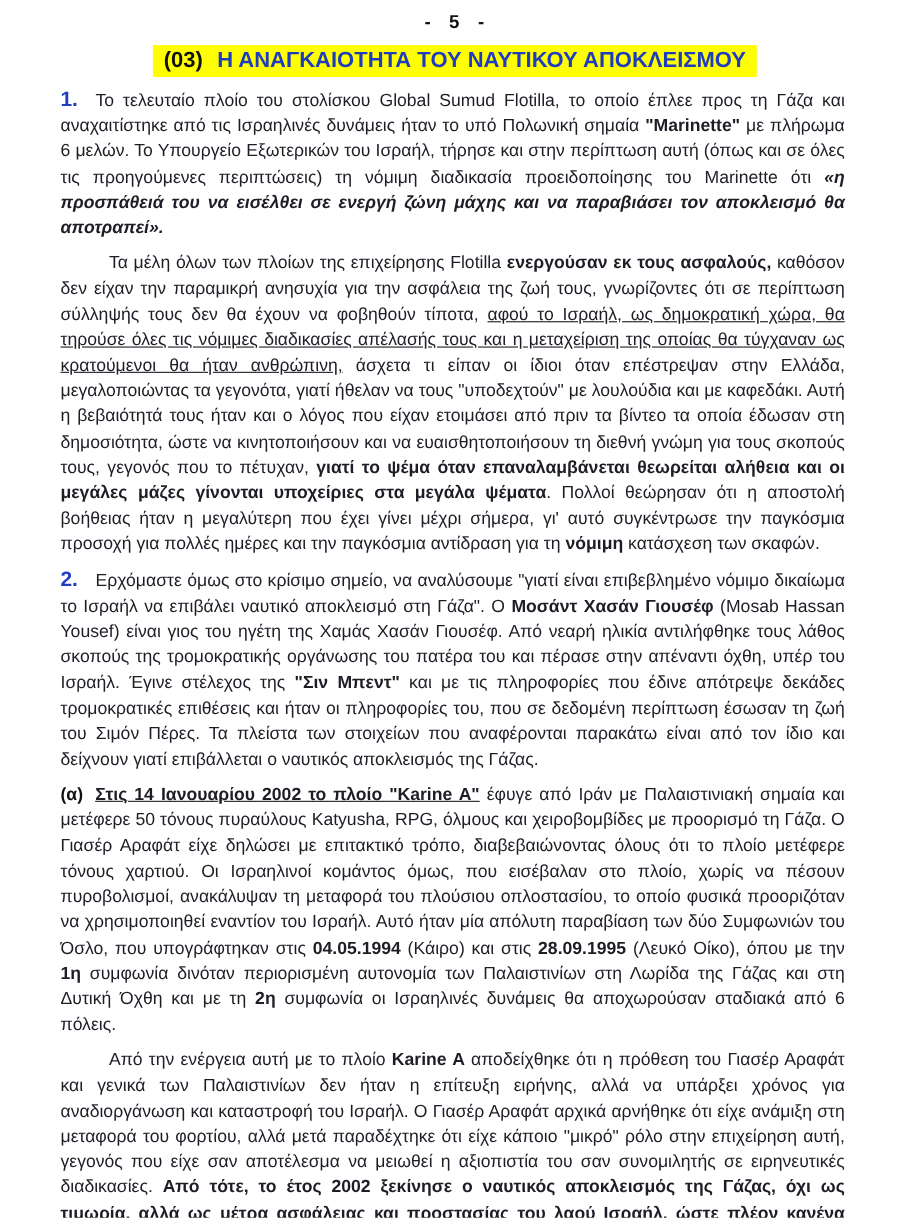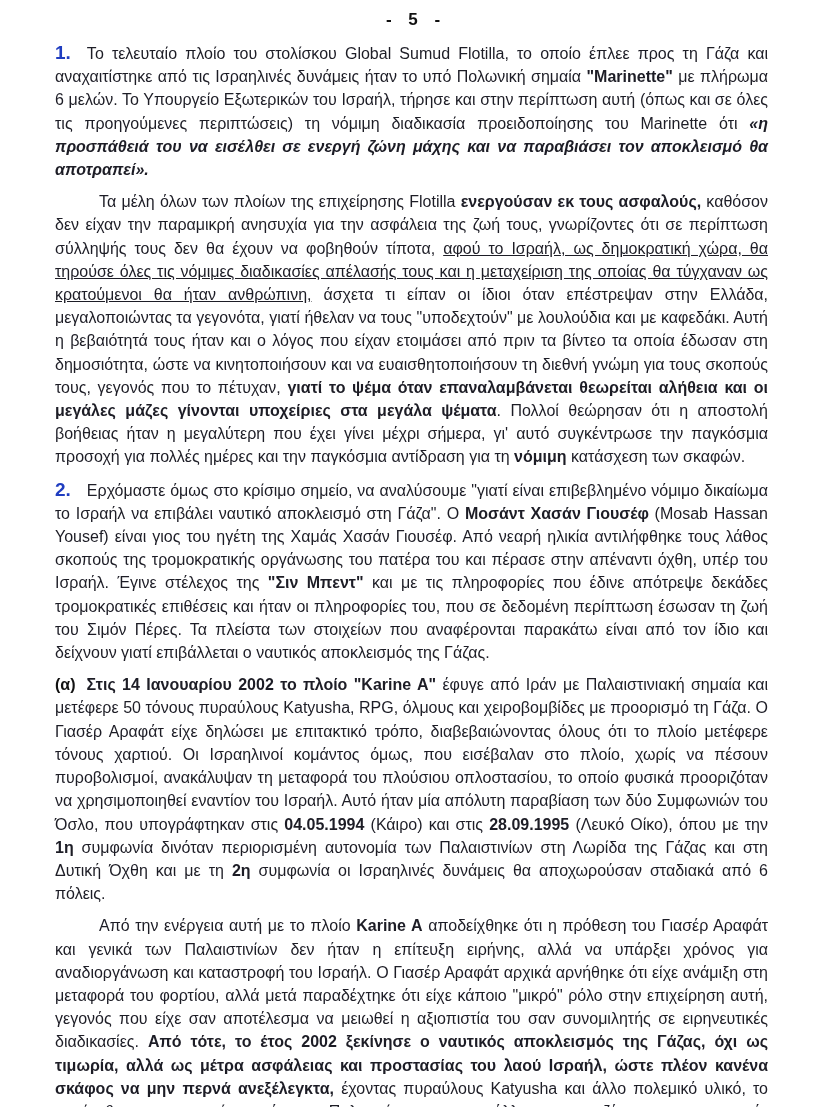--- a/index.html
+++ b/index.html
@@ -63,29 +63,34 @@
     margin-right: 16px;
   }
   .marker-black {
     color: #111111;
     font-weight: bold;
     margin-right: 11px;
   }
   .b  { font-weight: bold; }
   .bi { font-weight: bold; font-style: italic; }
   .u  { text-decoration: underline; }
-  .bu { font-weight: bold; }
+  .bu { font-weight: bold; text-decoration: underline; }
 </style>
 </head>
 <body>
 
 <div class="page">
 
   <div class="page-number">- 5 -</div>
 
+  <div class="title-wrap">
+    <span class="title-highlight">
+      <span class="title-prefix">(03)</span><span class="title-text">Η ΑΝΑΓΚΑΙΟΤΗΤΑ ΤΟΥ ΝΑΥΤΙΚΟΥ ΑΠΟΚΛΕΙΣΜΟΥ</span>
+    </span>
+  </div>
 
   <p class="para">
     <span class="marker-blue">1.</span><span><span>Το τελευταίο πλοίο του στολίσκου Global Sumud Flotilla, το οποίο έπλεε προς τη Γάζα και αναχαιτίστηκε από τις Ισραηλινές δυνάμεις ήταν το υπό Πολωνική σημαία </span><span class="b">"Marinette"</span><span> με πλήρωμα 6 μελών. Το Υπουργείο Εξωτερικών του Ισραήλ, τήρησε και στην περίπτωση αυτή (όπως και σε όλες τις προηγούμενες περιπτώσεις) τη νόμιμη διαδικασία προειδοποίησης του Marinette ότι </span><span class="bi">«η προσπάθειά του να εισέλθει σε ενεργή ζώνη μάχης και να παραβιάσει τον αποκλεισμό θα αποτραπεί».</span></span>
   </p>
 
   <p class="para indent">
     <span><span>Τα μέλη όλων των πλοίων της επιχείρησης Flotilla </span><span class="b">ενεργούσαν εκ τους ασφαλούς,</span><span> καθόσον δεν είχαν την παραμικρή ανησυχία για την ασφάλεια της ζωή τους, γνωρίζοντες ότι σε περίπτωση σύλληψής τους δεν θα έχουν να φοβηθούν τίποτα, </span><span class="u">αφού το Ισραήλ, ως δημοκρατική χώρα, θα τηρούσε όλες τις νόμιμες διαδικασίες απέλασής τους και η μεταχείριση της οποίας θα τύγχαναν ως κρατούμενοι θα ήταν ανθρώπινη,</span><span> άσχετα τι είπαν οι ίδιοι όταν επέστρεψαν στην Ελλάδα, μεγαλοποιώντας τα γεγονότα, γιατί ήθελαν να τους "υποδεχτούν" με λουλούδια και με καφεδάκι. Αυτή η βεβαιότητά τους ήταν και ο λόγος που είχαν ετοιμάσει από πριν τα βίντεο τα οποία έδωσαν στη δημοσιότητα, ώστε να κινητοποιήσουν και να ευαισθητοποιήσουν τη διεθνή γνώμη για τους σκοπούς τους, γεγονός που το πέτυχαν, </span><span class="b">γιατί το ψέμα όταν επαναλαμβάνεται θεωρείται αλήθεια και οι μεγάλες μάζες γίνονται υποχείριες στα μεγάλα ψέματα</span><span>. Πολλοί θεώρησαν ότι η αποστολή βοήθειας ήταν η μεγαλύτερη που έχει γίνει μέχρι σήμερα, γι' αυτό συγκέντρωσε την παγκόσμια προσοχή για πολλές ημέρες και την παγκόσμια αντίδραση για τη </span><span class="b">νόμιμη</span><span> κατάσχεση των σκαφών.</span></span>
   </p>
 
   <p class="para">

